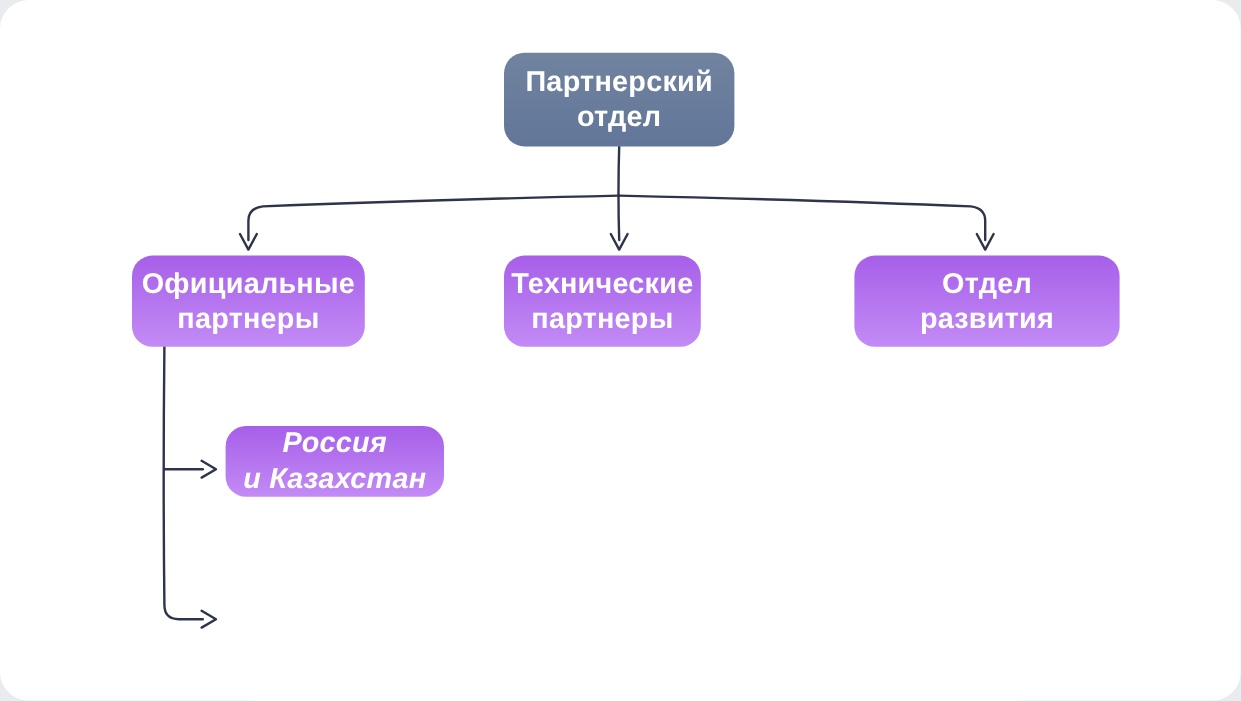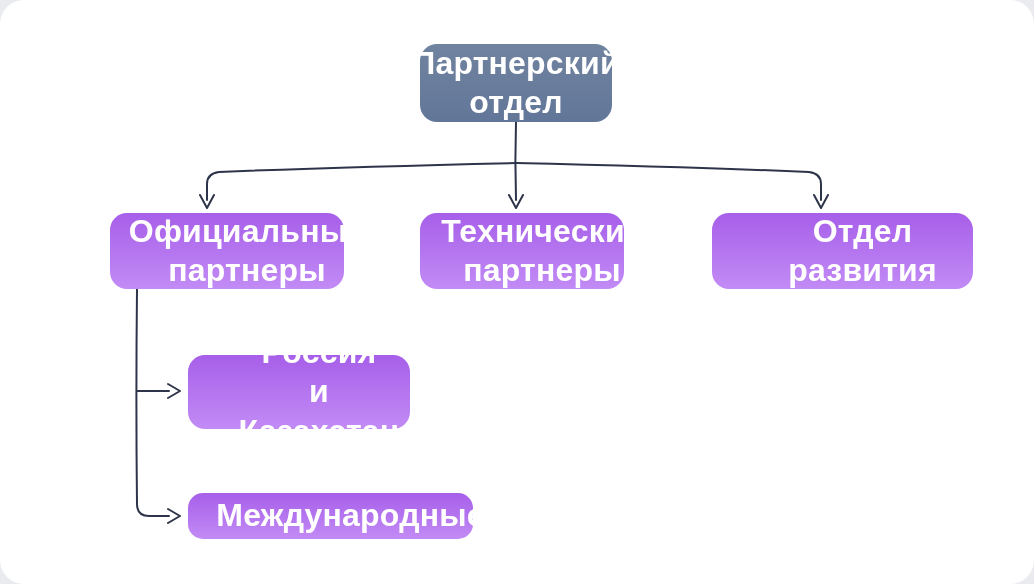--- a/index.html
+++ b/index.html
@@ -29,41 +29,40 @@
     stroke-linejoin: round;
   }
   .node {
     position: absolute;
     display: flex;
     align-items: center;
     justify-content: center;
     text-align: center;
     border-radius: 17px;
     color: #ffffff;
-    font-size: 32px;
+    font-size: 24px;
     font-weight: bold;
     line-height: 1.22;
     letter-spacing: 0.2px;
   }
   .node .node-label {
     white-space: pre-line;
     padding: 2px 10px;
   }
   .node-root {
     left: 420px; top: 44px; width: 192px; height: 78px;
     background: linear-gradient(180deg, #70839f 0%, #627699 100%);
   }
   .branch {
     background: linear-gradient(180deg, #a75fe9 0%, #c28bf5 100%);
-    padding-left: 40px;
   }
   .node-official      { left: 110px; top: 213px; width: 194px; height: 76px; }
   .node-technical     { left: 420px; top: 213px; width: 164px; height: 76px; }
   .node-development   { left: 712px; top: 213px; width: 221px; height: 76px; }
-  .node-russia        { left: 188px; top: 355px; width: 182px; height: 74px; }
+  .node-russia        { left: 188px; top: 355px; width: 182px; height: 59px; font-style: italic; }
   .node-international { left: 188px; top: 493px; width: 245px; height: 46px; border-radius: 15px; }
 </style>
 </head>
 <body>
 
 <div class="canvas">
 
   <svg class="connectors" width="1034" height="584" viewBox="0 0 1034 584">
 
     <path d="M516 122 Q514.8 160 516 200"></path>
@@ -100,17 +99,14 @@
   <div class="node branch node-development">
     <span class="node-label">Отдел
 развития</span>
   </div>
 
   <div class="node branch node-russia">
     <span class="node-label">Россия
 и Казахстан</span>
   </div>
 
-  <div class="node branch node-international">
-    <span class="node-label">Международные</span>
-  </div>
 
 </div>
 
 </body></html>

